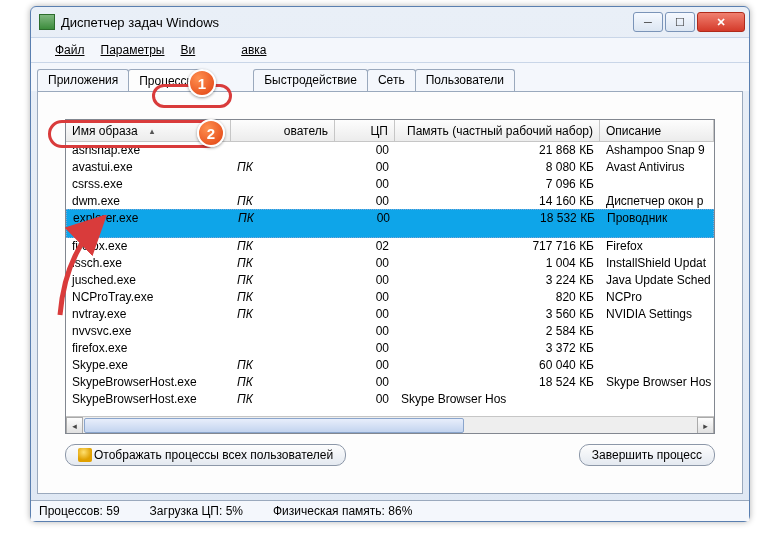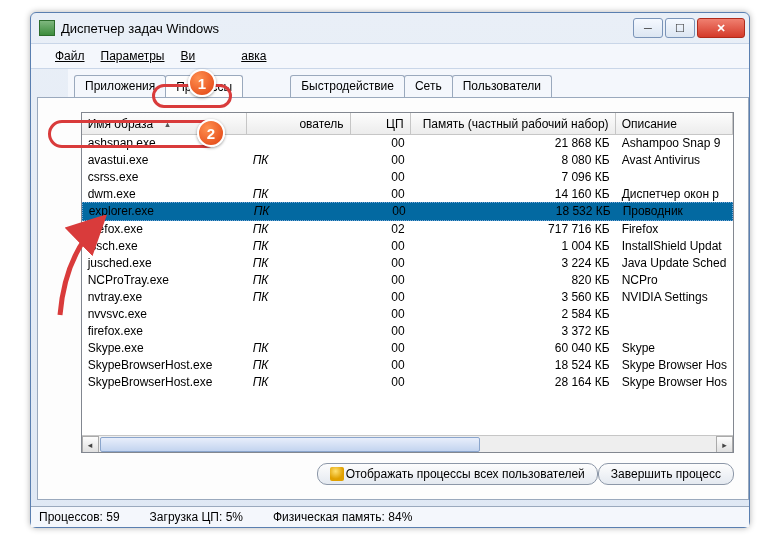--- a/index.html
+++ b/index.html
@@ -7,21 +7,21 @@
     font-family: "Segoe UI", Tahoma, sans-serif;
     font-size: 12px;
     background: #fff;
     width: 769px;
     height: 543px;
     position: relative;
     overflow: hidden;
   }
   .window {
     position: absolute;
-    left: 30px; top: 12px;
+    left: 30px; top: 6px;
     width: 720px; height: 516px;
     background: linear-gradient(#e9eff7, #dfe8f4);
     border: 1px solid #5a7fb0;
     border-radius: 6px;
     box-shadow: 0 0 6px rgba(0,0,0,0.3);
     display: flex;
     flex-direction: column;
   }
   .titlebar {
     height: 30px;
@@ -58,46 +58,44 @@
     padding: 3px 18px;
     display:flex; gap: 4px;
     font-size: 12px;
   }
   .menubar span { padding: 2px 6px; cursor: default; }
   .menubar span u { text-decoration: underline; }
   .tabbar {
     padding: 6px 6px 0 6px;
     display:flex;
     background: #f4f7fc;
-    margin-left: 37px;
   }
   .tab {
     border: 1px solid #9aa9bd;
     border-bottom: none;
     background: #f4f7fc;
     padding: 3px 10px;
     font-size: 12px;
     border-radius: 3px 3px 0 0;
     margin-right: -1px;
     position: relative;
   }
   .tab.active {
     background: #fdfdfd;
     z-index: 2;
     padding-top: 4px;
   }
   .tabcontent {
     flex: 1;
-    margin: 0 0 6px 6px;
+    margin: 0 6px 6px 6px;
     border: 1px solid #9aa9bd;
     background: #fdfdfd;
     border-top: 1px solid #9aa9bd;
     display:flex; flex-direction: column;
-    padding: 14px;
-    align-items: flex-end;
+    padding: 27px;
   }
   .listwrap {
     flex: 1;
     border: 1px solid #828790;
     background: #fff;
     display:flex; flex-direction: column;
     overflow: hidden;
   }
   .colheaders {
     display:flex;
@@ -118,21 +116,21 @@
   .col.c-mem { width: 205px; justify-content:flex-end;}
   .col.c-desc{ flex:1; }
   .sortarrow { margin-left: 12px; font-size:9px; color:#555; }
   .rows { flex:1; overflow:hidden; }
   .row {
     display:flex;
     font-size: 12px;
     height: 17px;
     white-space: nowrap;
   }
-  .row.selected { background:#0369a1; border:1px dotted #7aa7d8; height:19px; margin-top:-1px;}
+  .row.selected { background:#0ea5e9; border:1px dotted #7aa7d8; height:29px; margin-top:-1px;}
   .row .cell { overflow:hidden; padding: 1px 6px; }
   .cell.c-name{ width:165px; }
   .cell.c-user{ width:104px;font-style:italic; }
   .cell.c-cpu { width:60px; text-align:right;}
   .cell.c-mem { width:205px; text-align:right;}
   .cell.c-desc{ flex:1; }
   .hscroll {
     height:17px;
     background:#eee;
     border-top:1px solid #c6c6c6;
@@ -328,34 +326,32 @@
             <div class="cell c-user"></div>
             <div class="cell c-cpu">00</div>
             <div class="cell c-mem">3 372 КБ</div>
             <div class="cell c-desc"></div>
           </div>
           <div class="row">
             <div class="cell c-name">Skype.exe</div>
             <div class="cell c-user">ПК</div>
             <div class="cell c-cpu">00</div>
             <div class="cell c-mem">60 040 КБ</div>
-            <div class="cell c-desc">Skype</div>
           </div>
           <div class="row">
             <div class="cell c-name">SkypeBrowserHost.exe</div>
             <div class="cell c-user">ПК</div>
             <div class="cell c-cpu">00</div>
             <div class="cell c-mem">18 524 КБ</div>
             <div class="cell c-desc">Skype Browser Hos</div>
           </div>
           <div class="row">
             <div class="cell c-name">SkypeBrowserHost.exe</div>
             <div class="cell c-user">ПК</div>
             <div class="cell c-cpu">00</div>
-            <div class="cell c-mem">28 164 КБ</div>
             <div class="cell c-desc">Skype Browser Hos</div>
           </div>
         </div>
       <div class="hscroll">
         <div class="lbtn">◂</div>
         <div class="thumb"></div>
         <div class="rbtn">▸</div>
       </div>
     </div>
     <div class="bottomrow">
@@ -363,21 +359,21 @@
         <span class="shield"></span>
         <span>Отображать процессы всех пользователей</span>
       </div>
       <div class="btn">Завершить процесс</div>
     </div>
   </div>
 
   <div class="statusbar">
     <span>Процессов: 59</span>
     <span>Загрузка ЦП: 5%</span>
-    <span>Физическая память: 84%</span>
+    <span>Физическая память: 86%</span>
   </div>
 </div>
 
 <div class="annot" style="left:152px; top:84px; width:80px; height:24px;"></div>
 <div class="annot-badge" style="left:188px; top:69px;">1</div>
 
 <div class="annot" style="left:48px; top:120px; width:172px; height:28px;"></div>
 <div class="annot-badge" style="left:197px; top:119px;">2</div>
 
 <svg class="arrow" style="left:45px; top:215px;" width="80" height="110">

